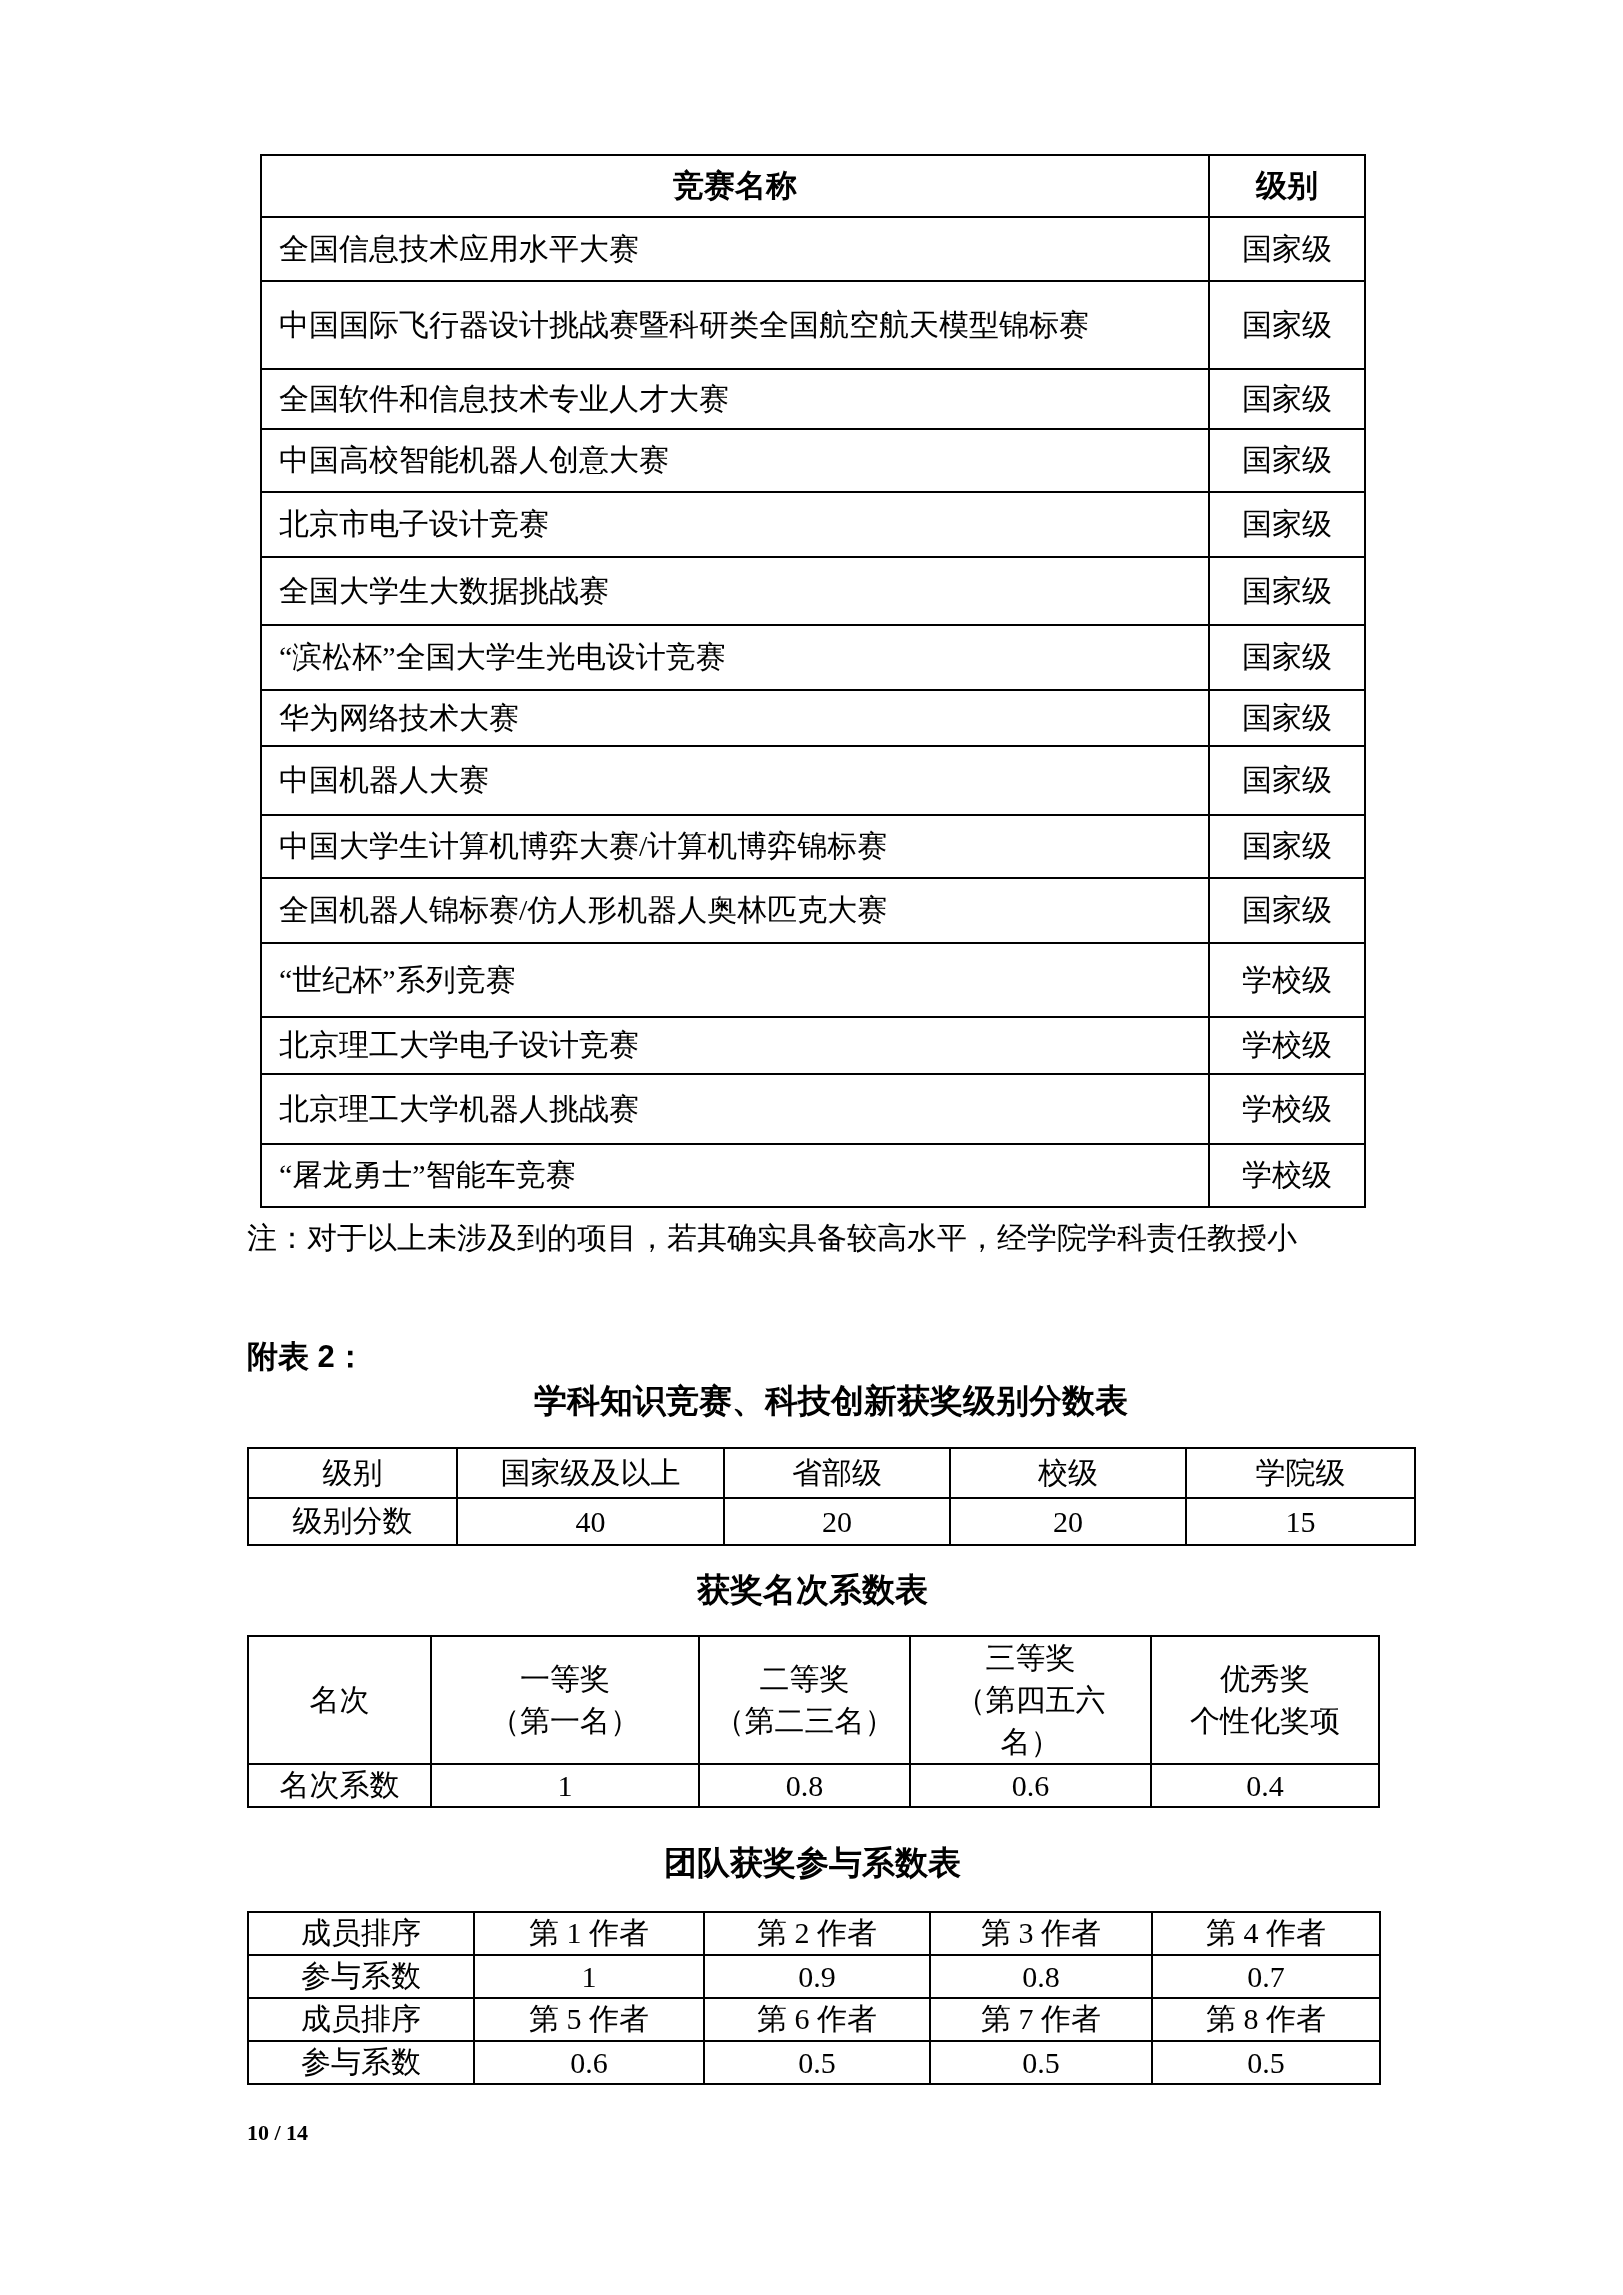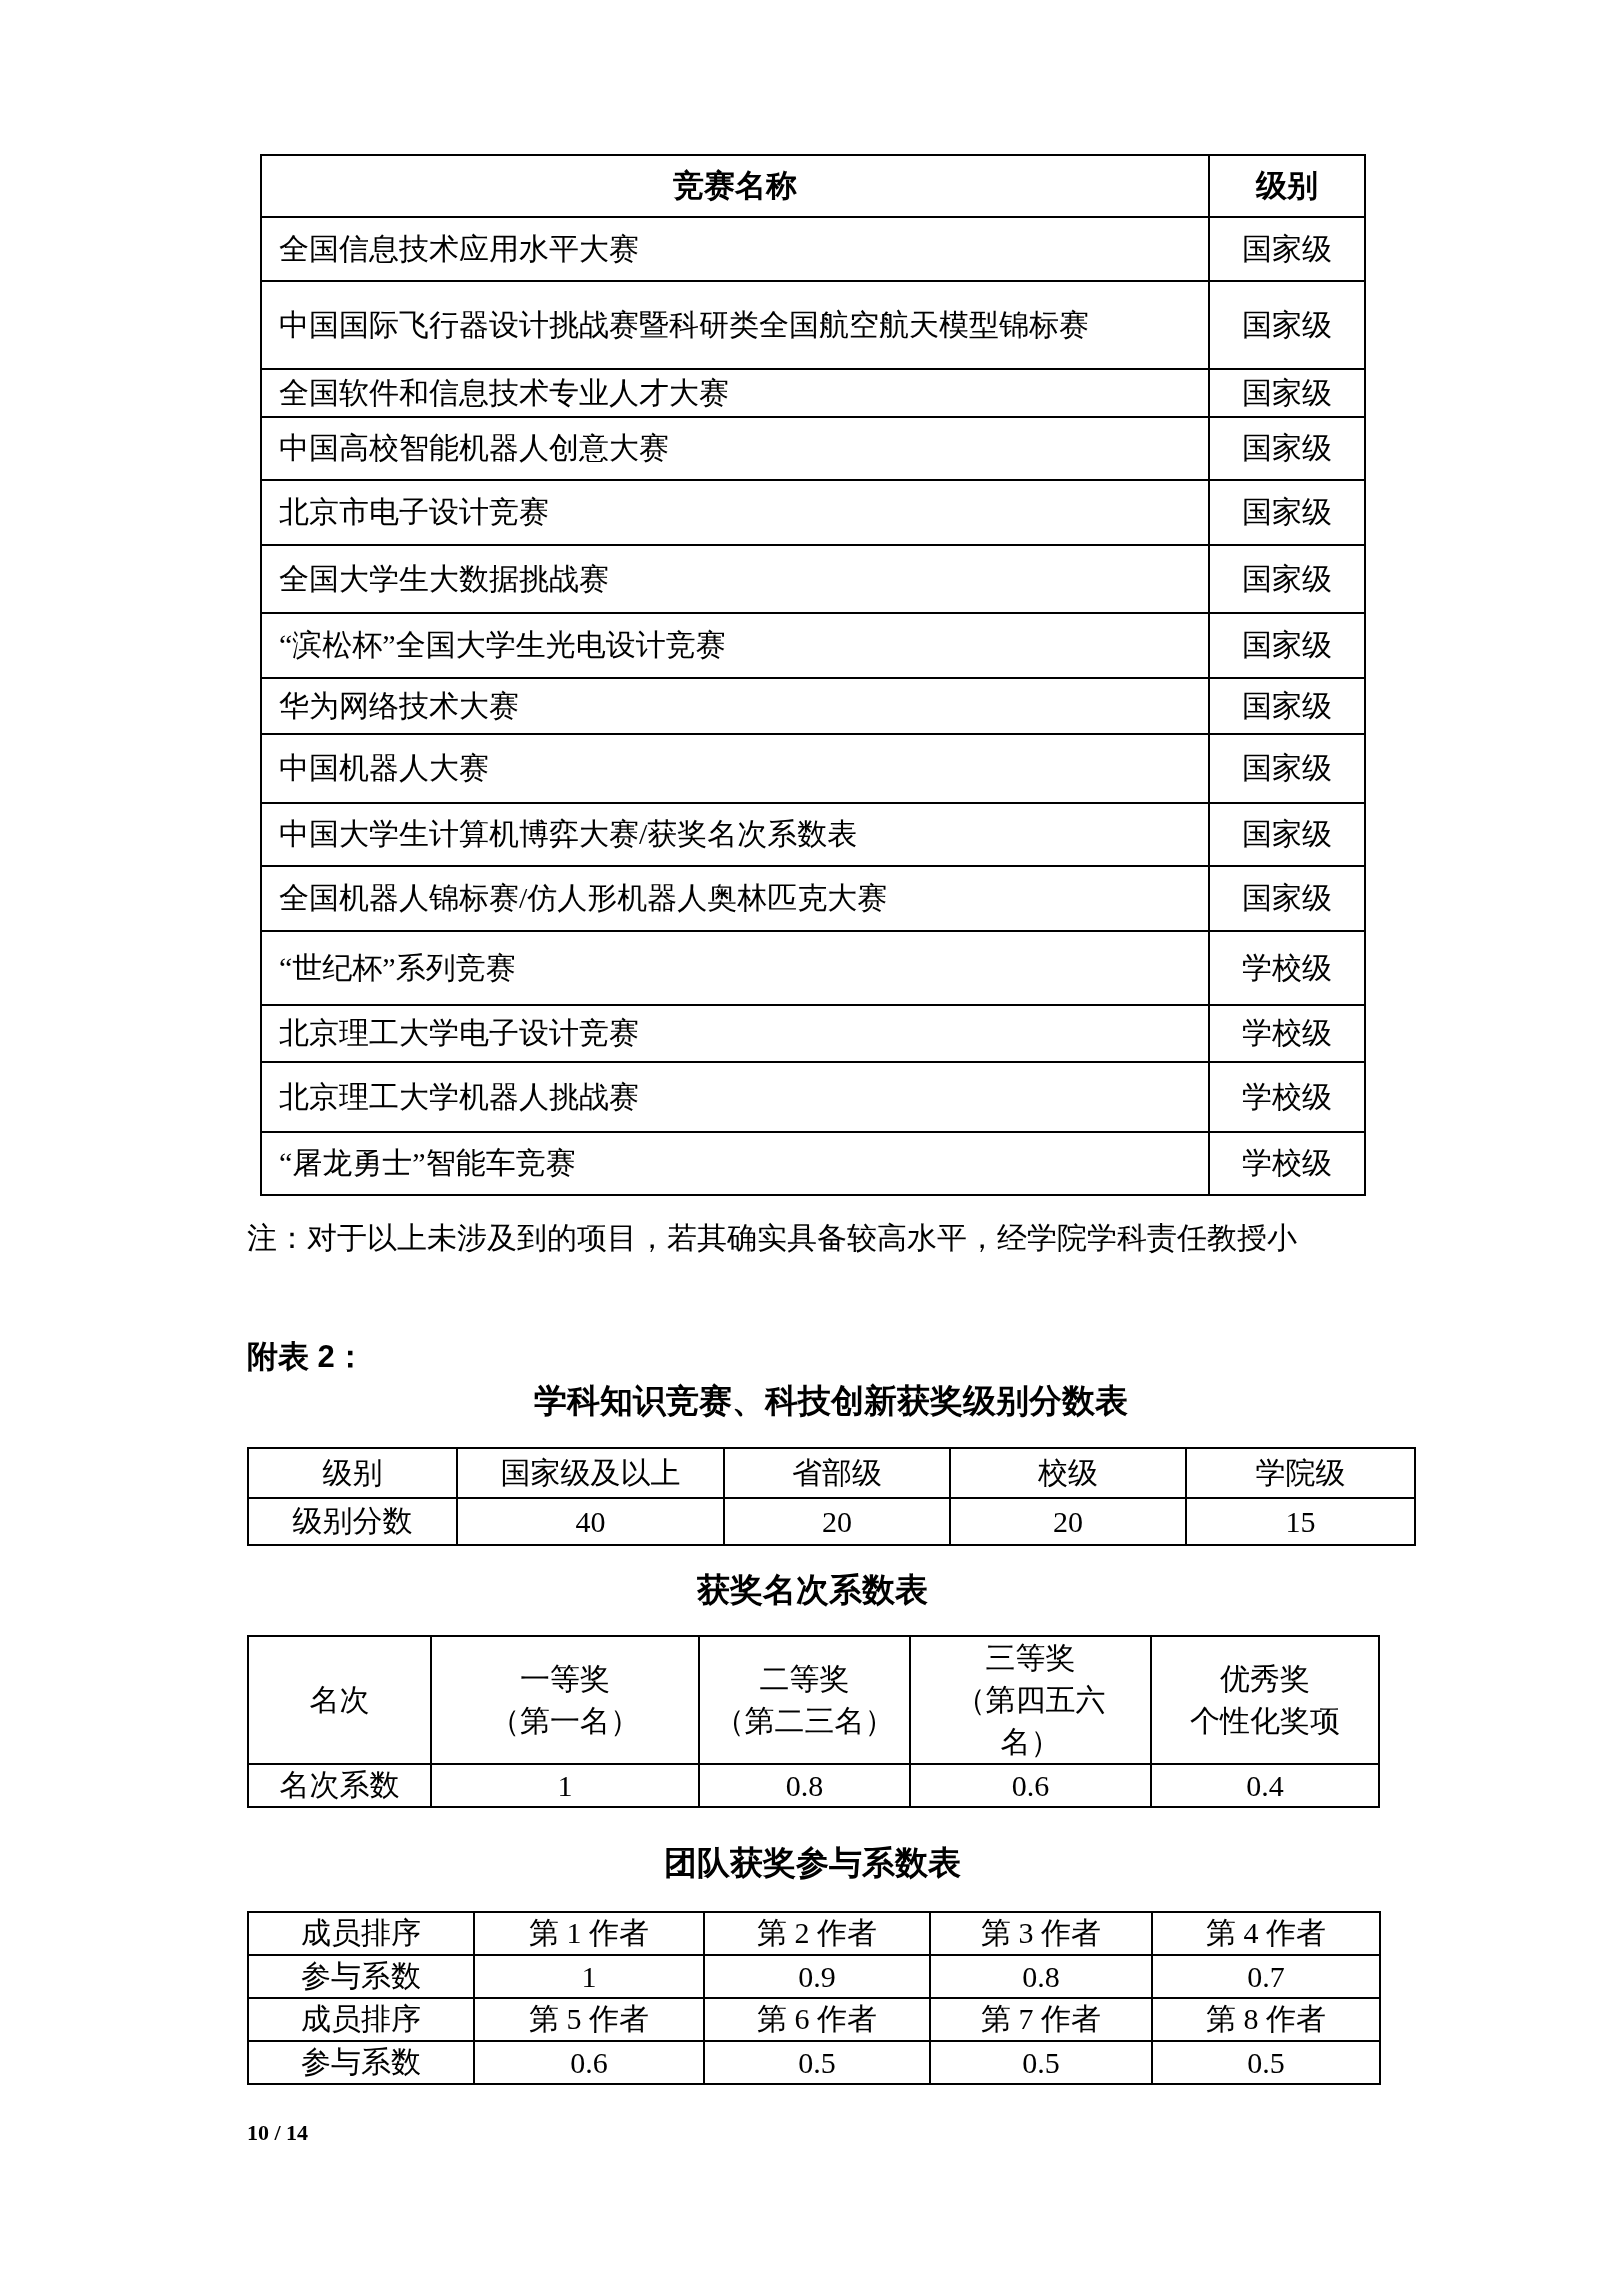--- a/index.html
+++ b/index.html
@@ -56,21 +56,21 @@
     <td>级别</td>
   </tr>
   <tr style="height:64px">
     <td class="name">全国信息技术应用水平大赛</td>
     <td>国家级</td>
   </tr>
   <tr style="height:88px">
     <td class="name">中国国际飞行器设计挑战赛暨科研类全国航空航天模型锦标赛</td>
     <td>国家级</td>
   </tr>
-  <tr style="height:48px">
+  <tr style="height:60px">
     <td class="name">全国软件和信息技术专业人才大赛</td>
     <td>国家级</td>
   </tr>
   <tr style="height:63px">
     <td class="name">中国高校智能机器人创意大赛</td>
     <td>国家级</td>
   </tr>
   <tr style="height:65px">
     <td class="name">北京市电子设计竞赛</td>
     <td>国家级</td>
@@ -85,21 +85,21 @@
   </tr>
   <tr style="height:56px">
     <td class="name">华为网络技术大赛</td>
     <td>国家级</td>
   </tr>
   <tr style="height:69px">
     <td class="name">中国机器人大赛</td>
     <td>国家级</td>
   </tr>
   <tr style="height:63px">
-    <td class="name">中国大学生计算机博弈大赛/获奖名次系数表</td>
+    <td class="name">中国大学生计算机博弈大赛/计算机博弈锦标赛</td>
     <td>国家级</td>
   </tr>
   <tr style="height:65px">
     <td class="name">全国机器人锦标赛/仿人形机器人奥林匹克大赛</td>
     <td>国家级</td>
   </tr>
   <tr style="height:74px">
     <td class="name">“世纪杯”系列竞赛</td>
     <td>学校级</td>
   </tr>

